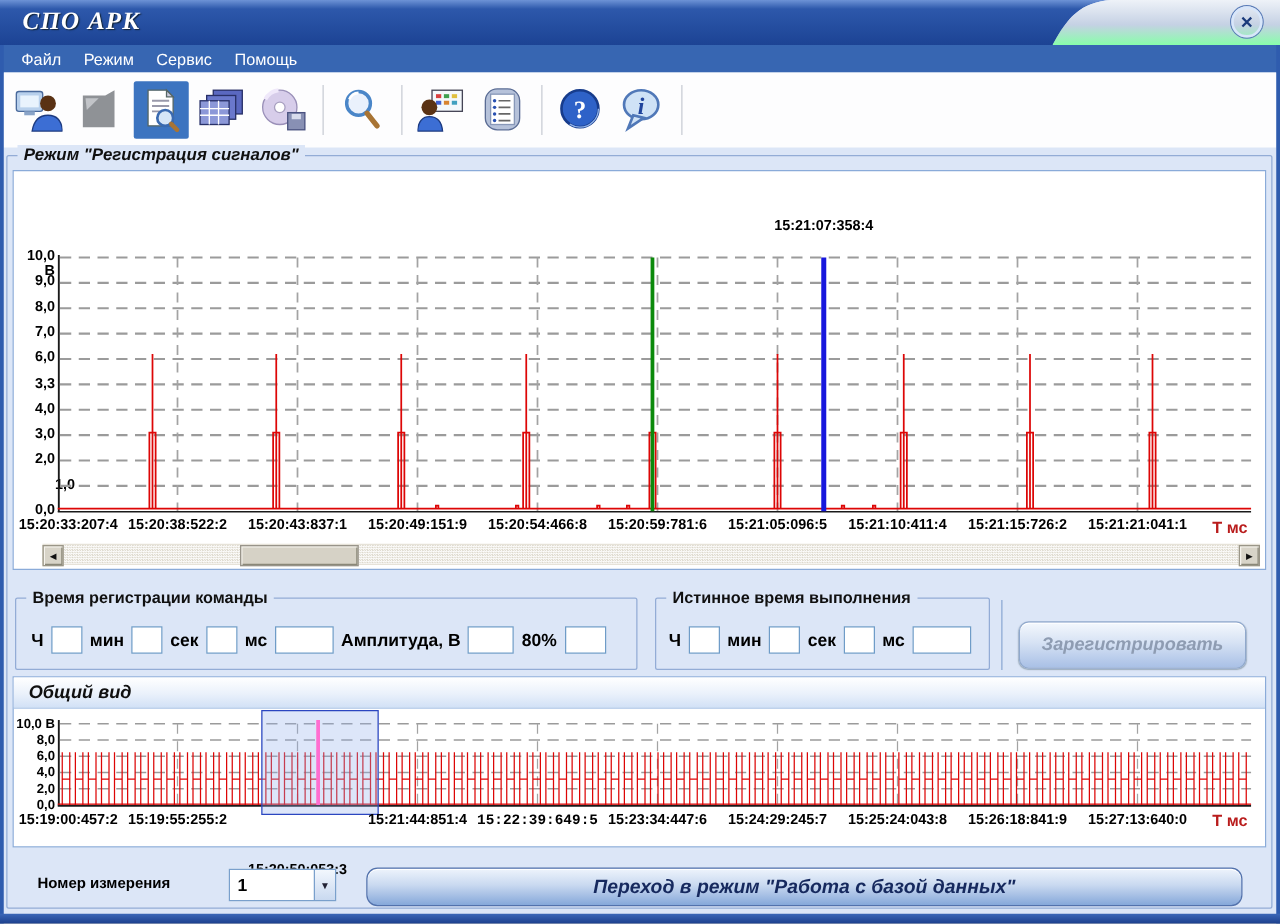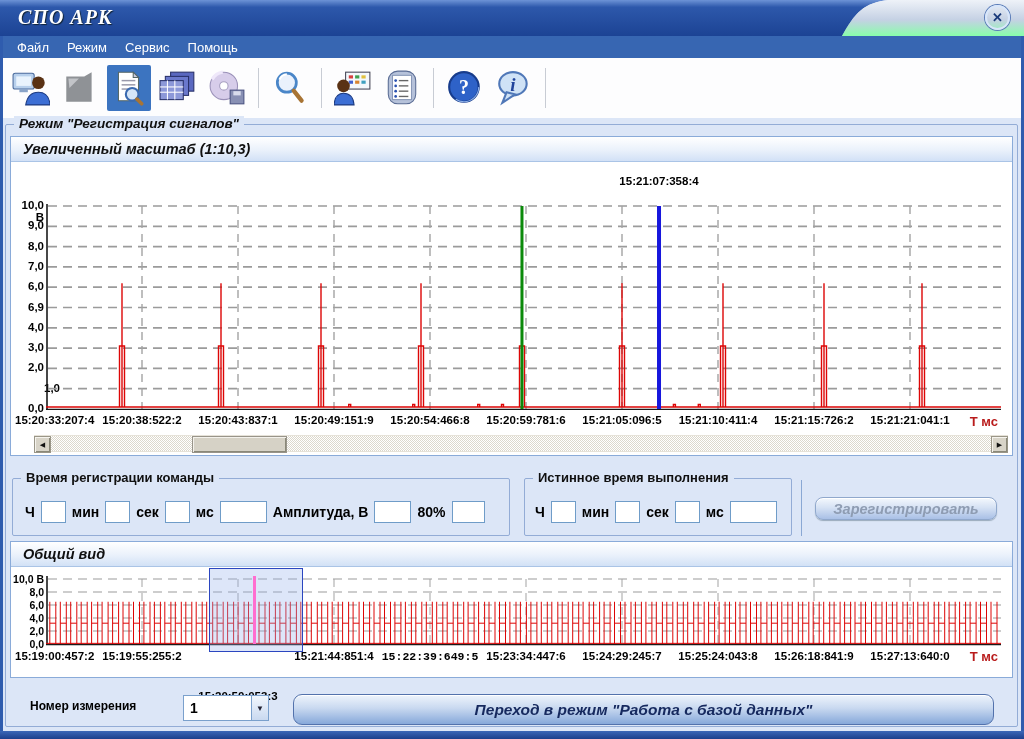--- a/index.html
+++ b/index.html
@@ -61,21 +61,21 @@
     box-shadow:inset 1px 1px 0 #f4f2ec, inset -1px -1px 0 #8a8878; cursor:grab; }
 
   
   .fieldrow { position:absolute; display:flex; align-items:center; gap:6px; }
   .flabel { font-weight:bold; font-size:14px; color:#000; white-space:nowrap; }
   .fin { height:22px; border:1px solid #6f9cc8; background:#fff; font-size:13px; padding:0 3px; }
   .w24{width:25px} .w46{width:47px} .w36{width:37px} .w32{width:33px}
 
   .vdiv { position:absolute; width:1px; background:#8aa8d4; }
 
-  .btn-register { position:absolute; left:815px; top:497px; width:182px; height:23px; border-radius:8px;
+  .btn-register { position:absolute; left:815px; top:497px; width:182px; height:38px; border-radius:8px;
     background:linear-gradient(180deg,#f4f8fd 0%,#d6e2f4 45%,#a9c0e6 100%); border:1px solid #90a8cc;
     font:bold italic 14.5px "Liberation Sans",sans-serif; color:#8e9cb2; cursor:default;
     box-shadow:inset 0 1px 0 #fff, 0 1px 1px #9ab; }
 
   
   .sel-rect { position:absolute; background:rgba(150,178,235,.32); border:1px solid #2b46c0; }
   .pink-cursor { position:absolute; width:3px; background:#ff6ed0; }
 
   
   .measure-label { position:absolute; left:30px; top:699px; font-weight:bold; font-size:12px; color:#000; }
@@ -213,31 +213,28 @@
       </svg>
     </button>
     <div class="sep"></div>
   </div>
 
   <div class="groupbox" style="left:5px; top:124px; width:1013px; height:603px;">
     <span class="legend it">Режим "Регистрация сигналов"</span>
   </div>
 
   <div class="panel" style="left:10px; top:136px; width:1003px; height:320px;">
-    <div class="panel-hd">
-      <span>Увеличенный масштаб (1:10,3)</span>
-    </div>
     <div class="cursor-time" id="cursor-time" style="left: 648.014px;">15:21:07:358:4</div>
     <div id="zoom-yticks">
         <span class="ytick" style="left: 1px; top: 62px;">10,0 В</span>
         <span class="ytick" style="left: 1px; top: 82.3px;">9,0</span>
         <span class="ytick" style="left: 1px; top: 102.6px;">8,0</span>
         <span class="ytick" style="left: 1px; top: 122.9px;">7,0</span>
         <span class="ytick" style="left: 1px; top: 143.2px;">6,0</span>
-        <span class="ytick" style="left: 1px; top: 163.5px;">6,9</span>
+        <span class="ytick" style="left: 1px; top: 163.5px;">3,3</span>
         <span class="ytick" style="left: 1px; top: 183.8px;">4,0</span>
         <span class="ytick" style="left: 1px; top: 204.1px;">3,0</span>
         <span class="ytick" style="left: 1px; top: 224.4px;">2,0</span>
         <span class="ytick" style="left: 1px; top: 244.7px; margin-left: 16px;">1,0</span>
         <span class="ytick" style="left: 1px; top: 265px;">0,0</span>
       </div>
     <svg id="svg-zoom" style="position:absolute; left:35px; top:67px;" width="955" height="206">
         <line class="grid-h" x1="2" y1="2" x2="955" y2="2"></line>
         <line class="grid-h" x1="2" y1="22.299999999999983" x2="955" y2="22.299999999999983"></line>
         <line class="grid-h" x1="2" y1="42.599999999999994" x2="955" y2="42.599999999999994"></line>

